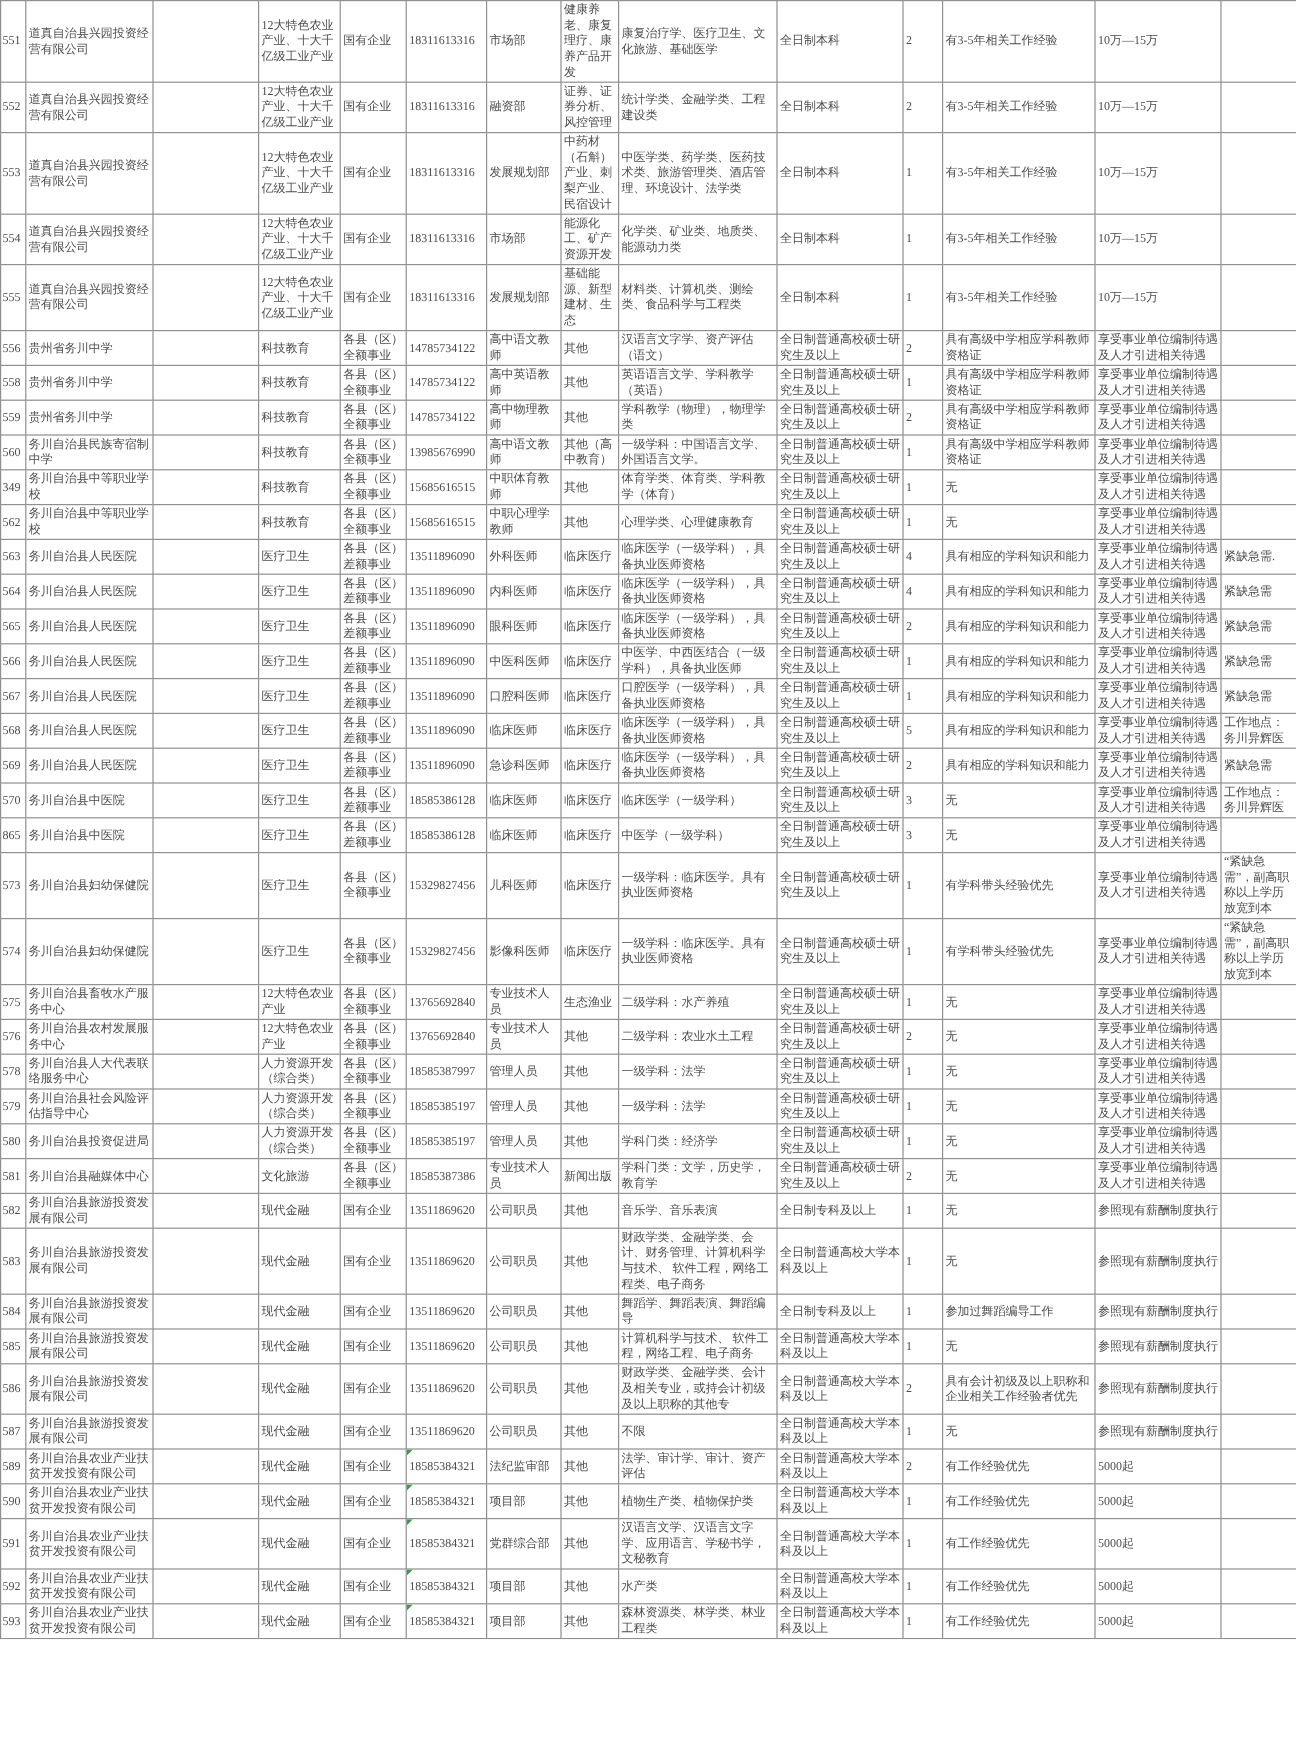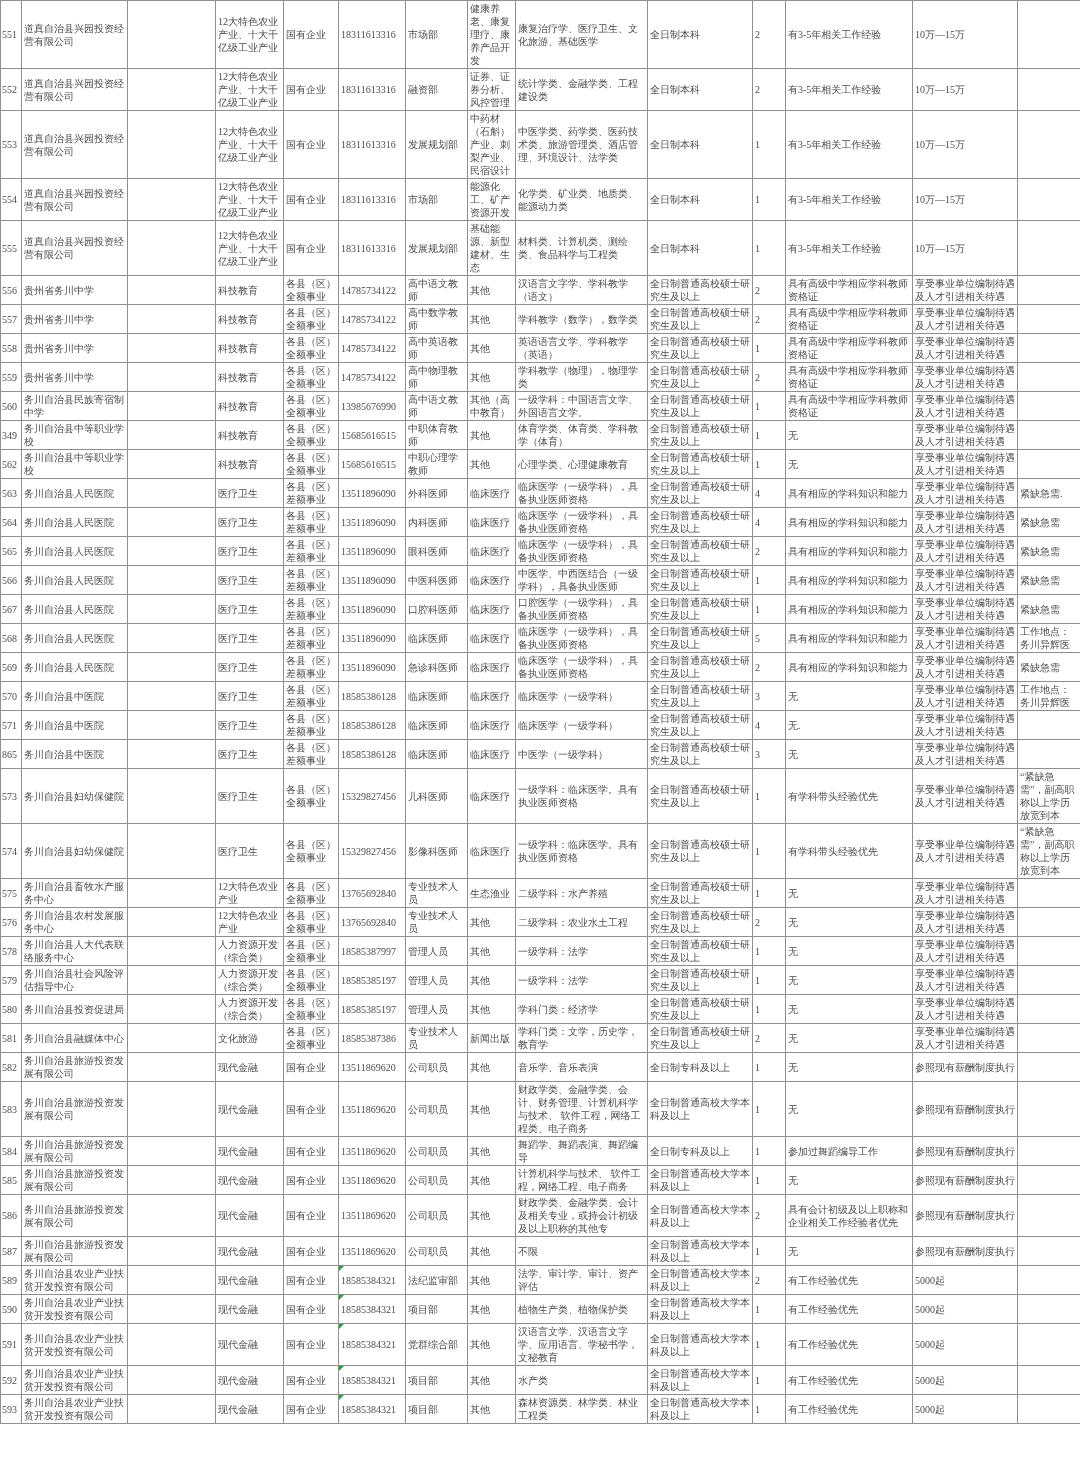--- a/index.html
+++ b/index.html
@@ -150,37 +150,21 @@
       </tr>
       <tr data-name="table-row">
         <td data-name="row-number" class="num">556</td>
         <td data-name="employer-name">贵州省务川中学</td>
         <td data-name="blank-cell"></td>
         <td data-name="industry-category">科技教育</td>
         <td data-name="employer-type">各县（区）全额事业</td>
         <td data-name="contact-phone">14785734122</td>
         <td data-name="position-name">高中语文教师</td>
         <td data-name="position-category">其他</td>
-        <td data-name="major-requirement">汉语言文字学、学科教学（语文）</td>
-        <td data-name="education-requirement">全日制普通高校硕士研究生及以上</td>
-        <td data-name="headcount">2</td>
-        <td data-name="other-requirement">具有高级中学相应学科教师资格证</td>
-        <td data-name="salary">享受事业单位编制待遇及人才引进相关待遇</td>
-        <td data-name="remark"></td>
-      </tr>
-      <tr data-name="table-row">
-        <td data-name="row-number" class="num">557</td>
-        <td data-name="employer-name">贵州省务川中学</td>
-        <td data-name="blank-cell"></td>
-        <td data-name="industry-category">科技教育</td>
-        <td data-name="employer-type">各县（区）全额事业</td>
-        <td data-name="contact-phone">14785734122</td>
-        <td data-name="position-name">高中数学教师</td>
-        <td data-name="position-category">其他</td>
-        <td data-name="major-requirement">学科教学（数学），数学类</td>
+        <td data-name="major-requirement">汉语言文字学、资产评估（语文）</td>
         <td data-name="education-requirement">全日制普通高校硕士研究生及以上</td>
         <td data-name="headcount">2</td>
         <td data-name="other-requirement">具有高级中学相应学科教师资格证</td>
         <td data-name="salary">享受事业单位编制待遇及人才引进相关待遇</td>
         <td data-name="remark"></td>
       </tr>
       <tr data-name="table-row">
         <td data-name="row-number" class="num">558</td>
         <td data-name="employer-name">贵州省务川中学</td>
         <td data-name="blank-cell"></td>
@@ -382,36 +366,20 @@
         <td data-name="position-name">临床医师</td>
         <td data-name="position-category">临床医疗</td>
         <td data-name="major-requirement">临床医学（一级学科）</td>
         <td data-name="education-requirement">全日制普通高校硕士研究生及以上</td>
         <td data-name="headcount">3</td>
         <td data-name="other-requirement">无</td>
         <td data-name="salary">享受事业单位编制待遇及人才引进相关待遇</td>
         <td data-name="remark">工作地点：务川异辉医</td>
       </tr>
       <tr data-name="table-row">
-        <td data-name="row-number" class="num">571</td>
-        <td data-name="employer-name">务川自治县中医院</td>
-        <td data-name="blank-cell"></td>
-        <td data-name="industry-category">医疗卫生</td>
-        <td data-name="employer-type">各县（区）差额事业</td>
-        <td data-name="contact-phone">18585386128</td>
-        <td data-name="position-name">临床医师</td>
-        <td data-name="position-category">临床医疗</td>
-        <td data-name="major-requirement">临床医学（一级学科）</td>
-        <td data-name="education-requirement">全日制普通高校硕士研究生及以上</td>
-        <td data-name="headcount">4</td>
-        <td data-name="other-requirement">无.</td>
-        <td data-name="salary">享受事业单位编制待遇及人才引进相关待遇</td>
-        <td data-name="remark"></td>
-      </tr>
-      <tr data-name="table-row">
         <td data-name="row-number" class="num">865</td>
         <td data-name="employer-name">务川自治县中医院</td>
         <td data-name="blank-cell"></td>
         <td data-name="industry-category">医疗卫生</td>
         <td data-name="employer-type">各县（区）差额事业</td>
         <td data-name="contact-phone">18585386128</td>
         <td data-name="position-name">临床医师</td>
         <td data-name="position-category">临床医疗</td>
         <td data-name="major-requirement">中医学（一级学科）</td>
         <td data-name="education-requirement">全日制普通高校硕士研究生及以上</td>

